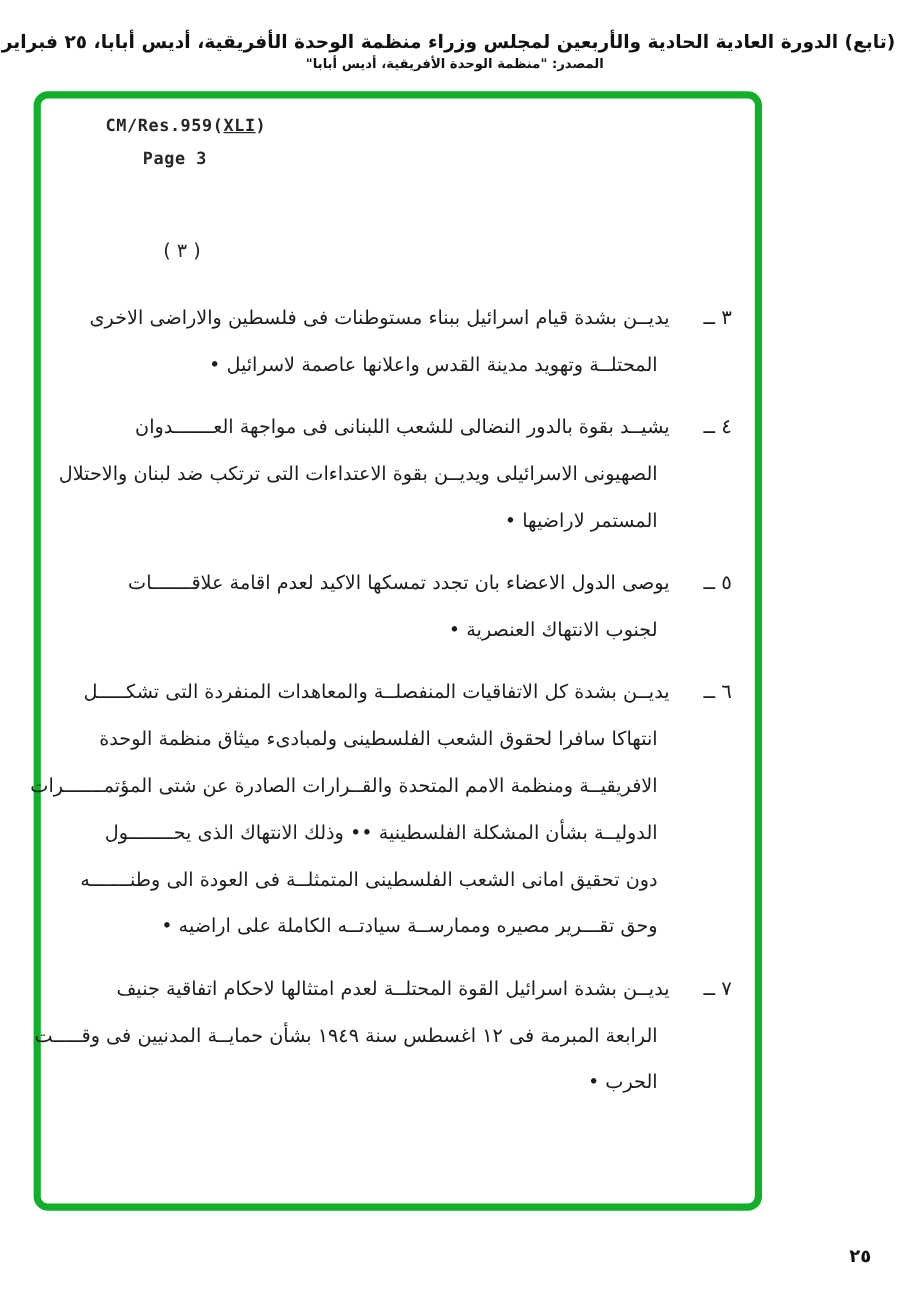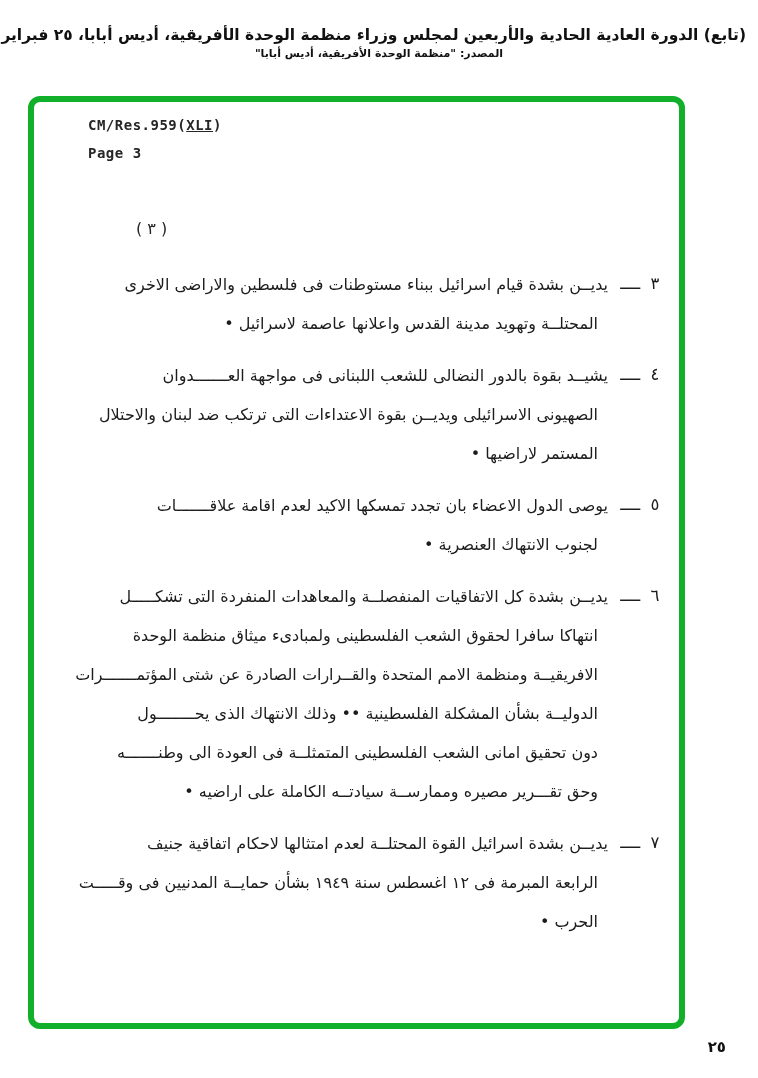--- a/index.html
+++ b/index.html
@@ -28,37 +28,37 @@
   .source-line {
     direction: rtl;
     text-align: center;
     margin-top: 3px;
     font-size: 11px;
     font-weight: bold;
     color: #111111;
   }
   .frame {
     position: absolute;
-    left: 28px; top: 96px;
-    width: 657px; height: 933px;
+    left: 28px; top: 76px;
+    width: 607px; height: 933px;
     border: 6px solid #0f766e;
     border-radius: 12px;
     background: #ffffff;
   }
   .ref-block {
     padding: 13px 0 0 54px;
     font-family: "DejaVu Sans Mono", "Liberation Mono", monospace;
     font-size: 14px;
     font-weight: bold;
     color: #262626;
     letter-spacing: 0.5px;
   }
   .ref-line { line-height: 20px; }
   .ref-roman { text-decoration: underline; }
-  .page-label { margin-top: 8px; line-height: 20px; }
+  .page-label { margin-top: 8px; line-height: 20px; margin-left: 31px; }
   .section-marker {
     direction: ltr;
     text-align: left;
     padding-left: 102px;
     margin-top: 56px;
     font-size: 16px;
     color: #262626;
   }
   .paragraphs {
     direction: rtl;
@@ -68,21 +68,20 @@
   .para { display: flex; margin-bottom: 13px; }
   .para-num {
     flex: 0 0 44px;
     width: 44px;
     margin-left: 8px;
     font-size: 16.5px;
     line-height: 39px;
     text-align: right;
     color: #1c1c1c;
     white-space: nowrap;
-    font-family: Liberation Mono, monospace;
   }
   .para-text { flex: 1; min-width: 0; }
   .line {
     font-size: 16px;
     line-height: 39px;
     text-align: right;
     white-space: nowrap;
     color: #1c1c1c;
   }
   .line + .line { padding-left: 0; padding-right: 10px; }

